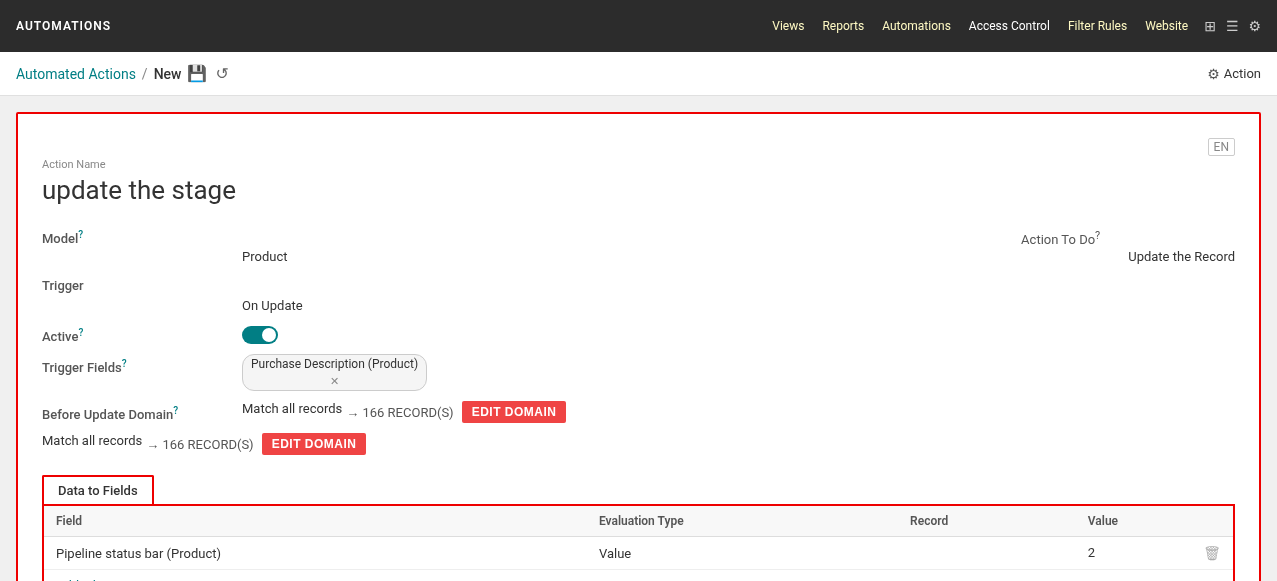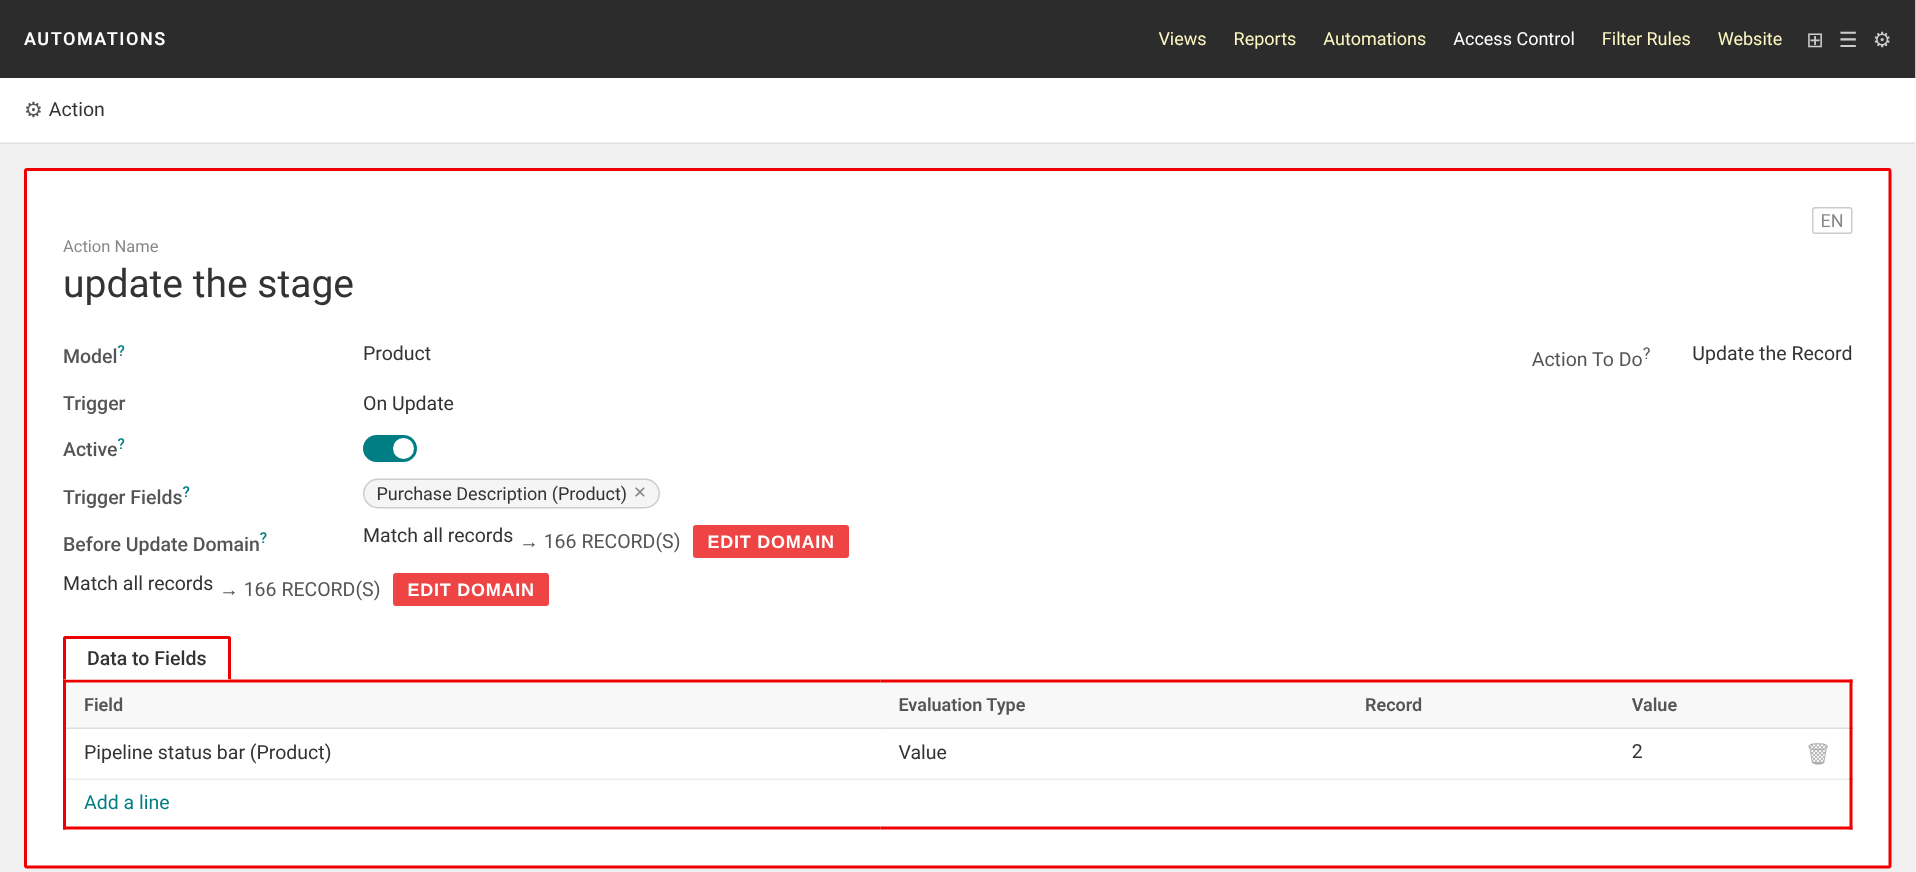--- a/index.html
+++ b/index.html
@@ -141,20 +141,21 @@
       flex: 1;
       display: flex;
       align-items: flex-start;
       flex-wrap: wrap;
       gap: 6px;
     }
     .form-row .value-text {
       font-size: 13px;
       color: #333;
       padding-top: 4px;
+      margin-top: 20px;
     }
 
     
     .toggle {
       width: 36px;
       height: 18px;
       background: #017e84;
       border-radius: 10px;
       position: relative;
       margin-top: 3px;
@@ -175,20 +176,21 @@
     .tag-chip {
       display: inline-flex;
       align-items: center;
       gap: 4px;
       background: #f5f5f5;
       border: 1px solid #ccc;
       border-radius: 12px;
       padding: 2px 8px;
       font-size: 12px;
       color: #333;
+      flex-direction: column;
     }
     .tag-chip .close { cursor: pointer; color: #888; font-size: 11px; }
 
     
     .domain-row {
       display: flex;
       gap: 4px;
     }
     .domain-match {
       font-size: 13px;
@@ -293,20 +295,29 @@
     <a>Website</a>
   </div>
   <div class="nav-icons">
     <span>⊞</span>
     <span>☰</span>
     <span>⚙</span>
   </div>
 </nav>
 
 <div class="breadcrumb-bar">
+  <div class="breadcrumb">
+    <a class="bc-link">Automated Actions</a>
+    <span class="bc-sep">/</span>
+    <span class="bc-current">New</span>
+    <div class="bc-icons">
+      <span>💾</span>
+      <span>↺</span>
+    </div>
+  </div>
   <div class="action-right-group">
     <span class="gear-icon">⚙</span>
     <span>Action</span>
   </div>
 </div>
 
 <div class="main-content">
   <div class="form-card">
 
     <div style="display:flex; justify-content:flex-end; margin-bottom:2px;">

